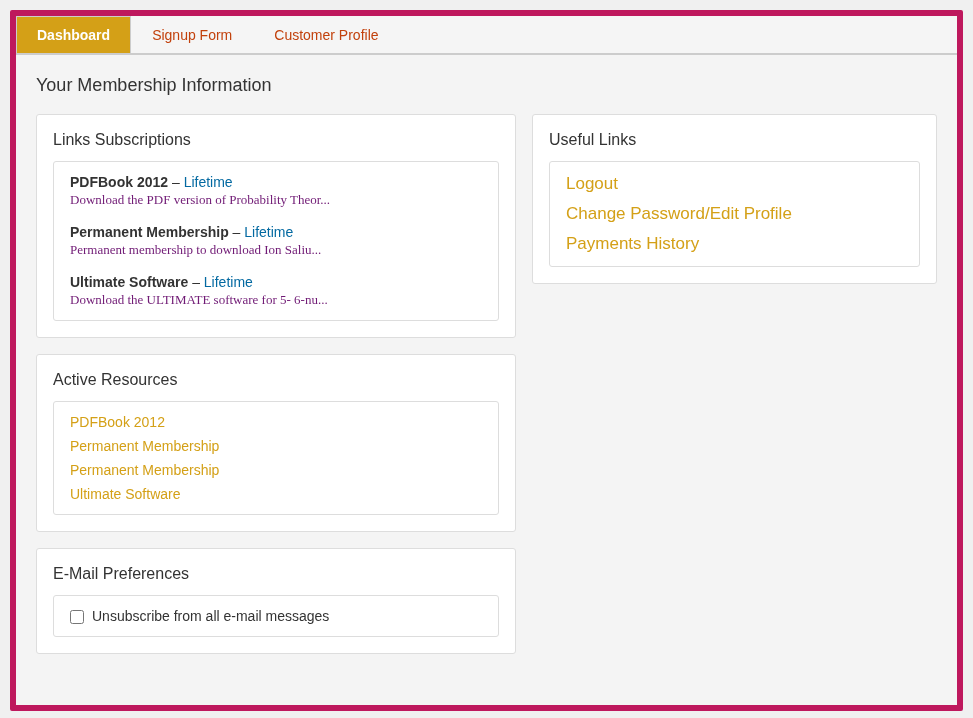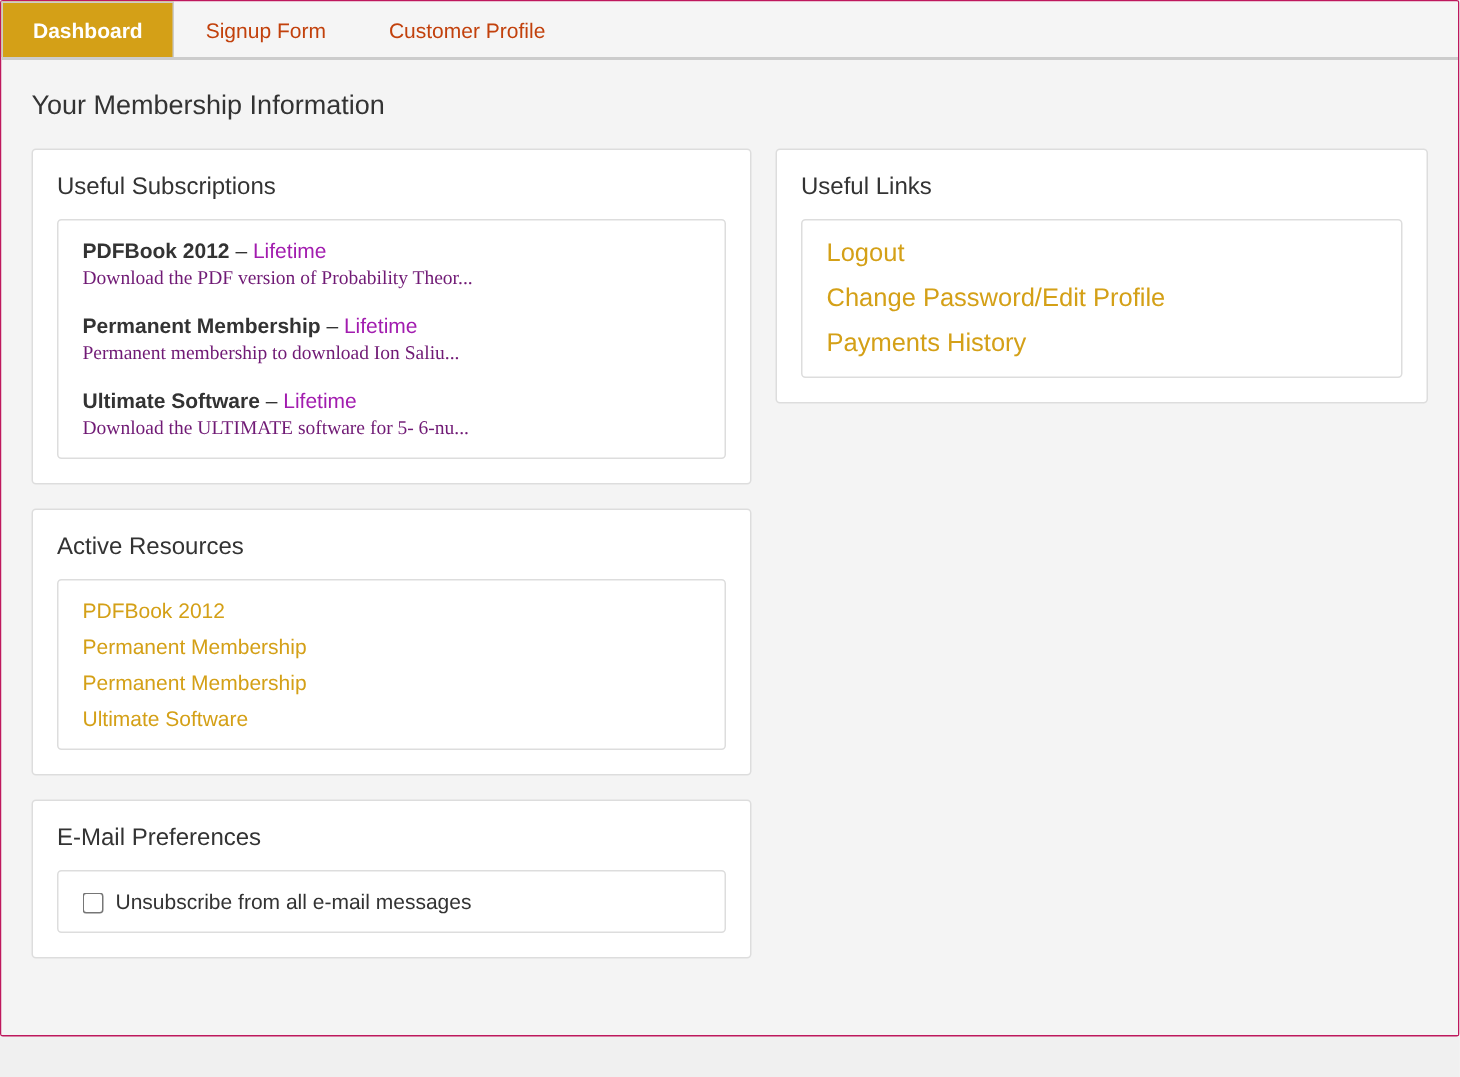--- a/index.html
+++ b/index.html
@@ -12,21 +12,22 @@
       font-family: Arial, sans-serif;
       font-size: 14px;
       background: #f0f0f0;
       color: #333;
       width: 973px;
       min-height: 718px;
     }
 
     .page-wrapper {
       background: #fff;
-      border: 1px solid #be185d;
+      border: 6px solid #be185d;
+      margin: 10px;
       border-radius: 2px;
     }
 
     
     .tab-bar {
       display: flex;
       border-bottom: 2px solid #ccc;
       background: #f5f5f5;
     }
 
@@ -114,21 +115,21 @@
     .subscription-item:last-child {
       margin-bottom: 0;
     }
 
     .subscription-name {
       font-weight: bold;
       color: #333;
     }
 
     .subscription-type {
-      color: #a21caf;
+      color: #0369a1;
       font-weight: normal;
     }
 
     .subscription-desc {
       font-size: 13px;
       color: #701a75;
       margin-top: 2px;
       font-family: Liberation Serif, serif;
     }
 
@@ -188,21 +189,21 @@
 
   <div class="page-content">
 
     <h1 class="page-title">Your Membership Information</h1>
 
     <div class="main-layout">
 
       <div class="left-column">
 
         <div class="section-card">
-          <div class="section-title">Useful Subscriptions</div>
+          <div class="section-title">Links Subscriptions</div>
           <div class="inner-box">
 
             <div class="subscription-item">
               <span class="subscription-name">PDFBook 2012</span>
               <span> – </span>
               <span class="subscription-type">Lifetime</span>
               <div class="subscription-desc">Download the PDF version of Probability Theor...</div>
             </div>
 
             <div class="subscription-item">

